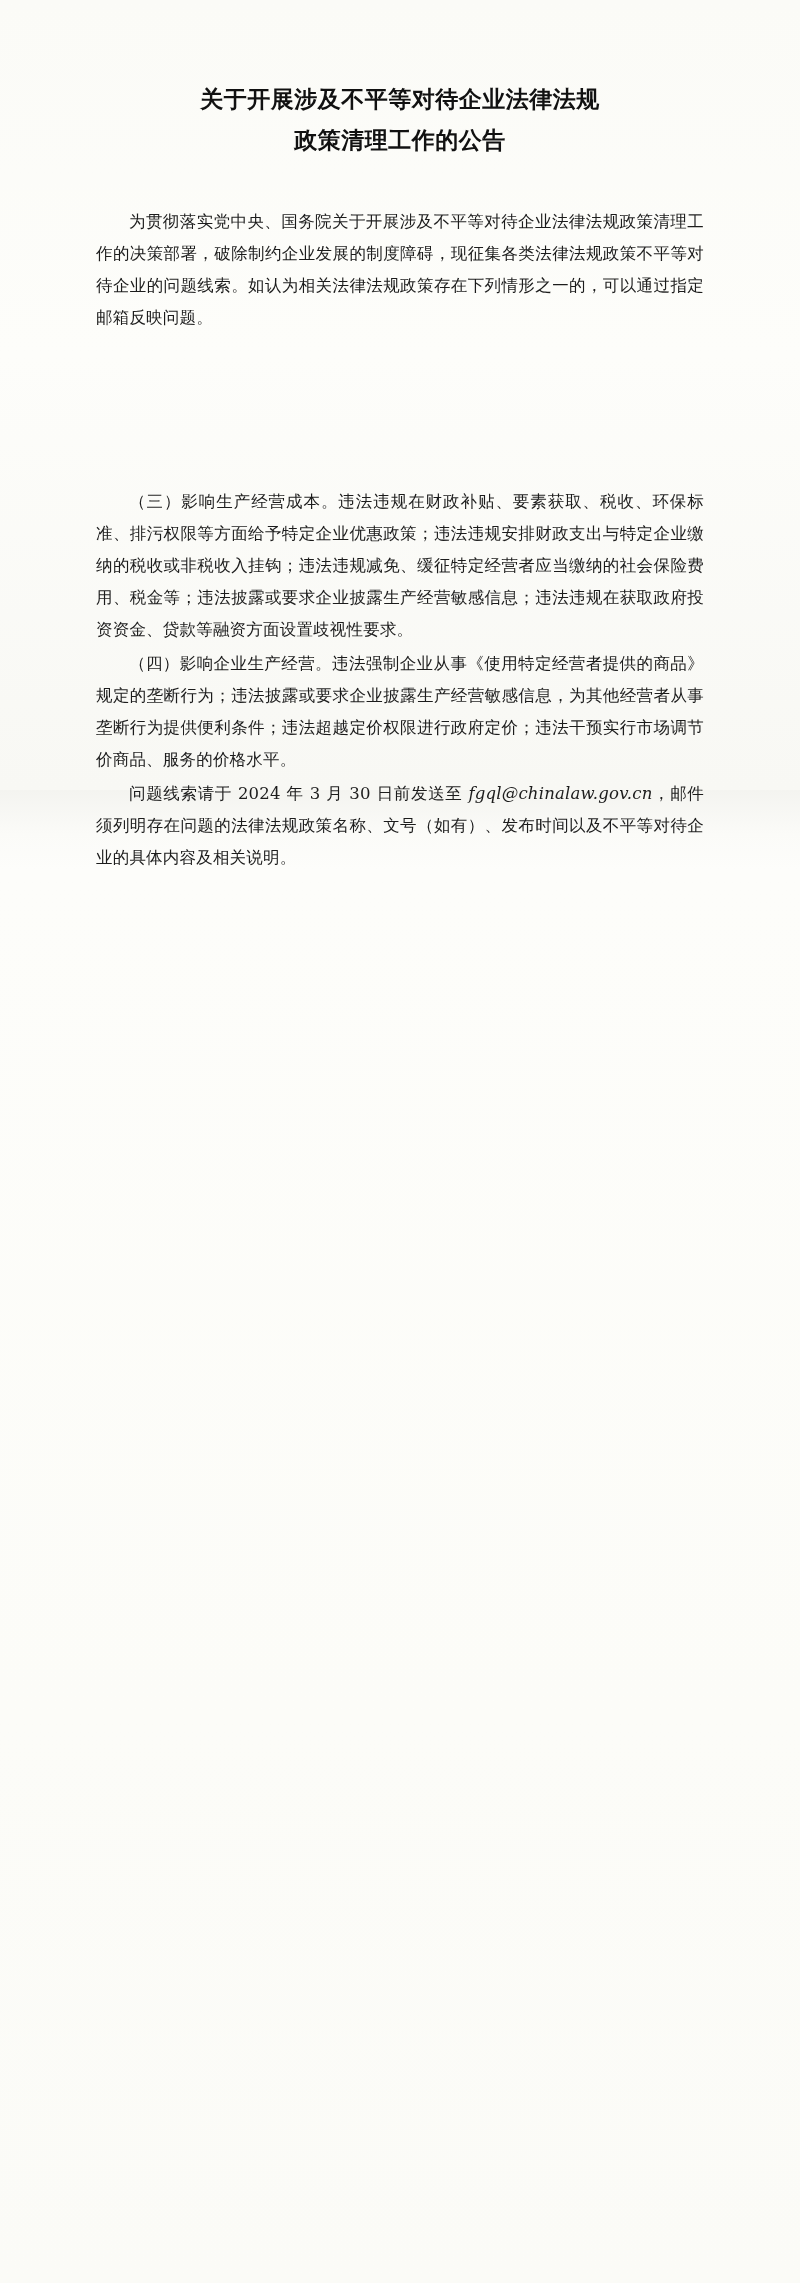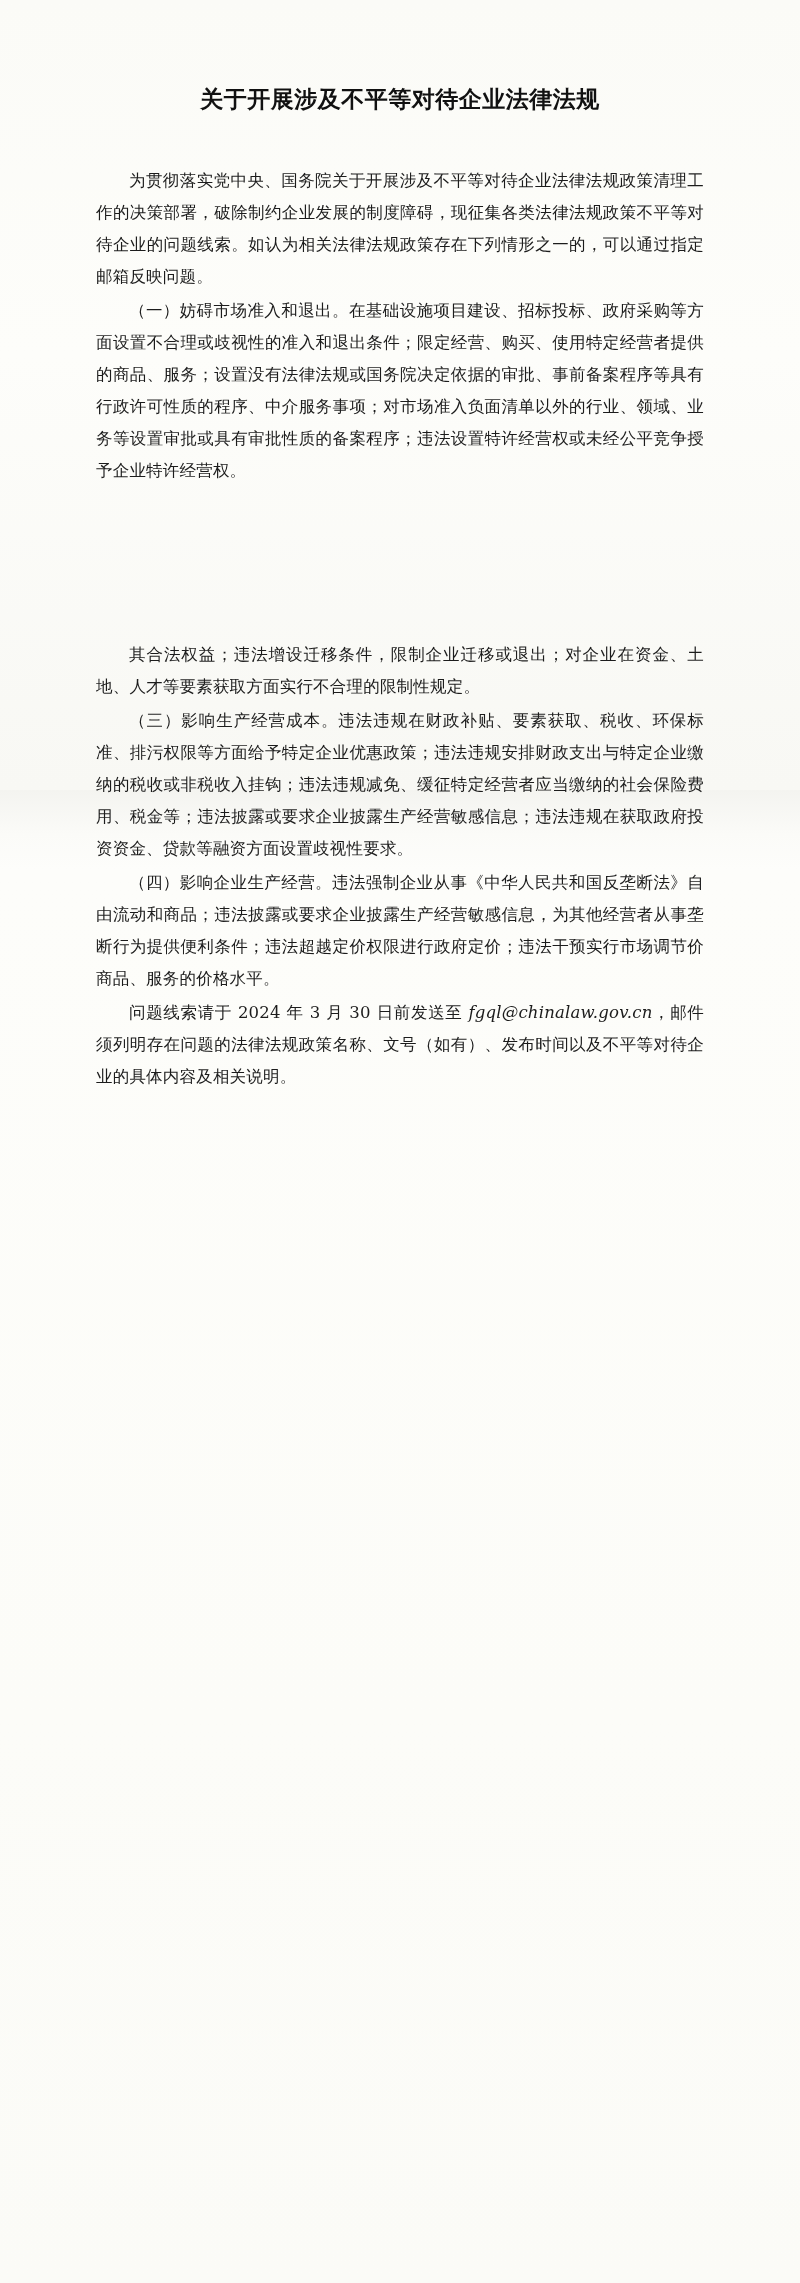--- a/index.html
+++ b/index.html
@@ -106,30 +106,29 @@
 <div class="page">
 
   <div class="scan-band band-top"></div>
   <div class="scan-band band-gap"></div>
   <div class="scan-band band-bottom"></div>
 
   <div class="sheet">
 
     <h1 class="doc-title">
       <span class="tl">关于开展涉及不平等对待企业法律法规</span>
+      <span class="tl">政策清理工作的公告</span>
     </h1>
 
     <div class="body-block">
       <p class="para">为贯彻落实党中央、国务院关于开展涉及不平等对待企业法律法规政策清理工作的决策部署，破除制约企业发展的制度障碍，现征集各类法律法规政策不平等对待企业的问题线索。如认为相关法律法规政策存在下列情形之一的，可以通过指定邮箱反映问题。</p>
-      <p class="para">（一）妨碍市场准入和退出。在基础设施项目建设、招标投标、政府采购等方面设置不合理或歧视性的准入和退出条件；限定经营、购买、使用特定经营者提供的商品、服务；设置没有法律法规或国务院决定依据的审批、事前备案程序等具有行政许可性质的程序、中介服务事项；对市场准入负面清单以外的行业、领域、业务等设置审批或具有审批性质的备案程序；违法设置特许经营权或未经公平竞争授予企业特许经营权。</p>
     </div>
 
     <div class="spacer-gap"></div>
 
     <div class="lower-block">
-      <p class="para para-wide">其合法权益；违法增设迁移条件，限制企业迁移或退出；对企业在资金、土地、人才等要素获取方面实行不合理的限制性规定。</p>
       <p class="para para-wide">（三）影响生产经营成本。违法违规在财政补贴、要素获取、税收、环保标准、排污权限等方面给予特定企业优惠政策；违法违规安排财政支出与特定企业缴纳的税收或非税收入挂钩；违法违规减免、缓征特定经营者应当缴纳的社会保险费用、税金等；违法披露或要求企业披露生产经营敏感信息；违法违规在获取政府投资资金、贷款等融资方面设置歧视性要求。</p>
-      <p class="para para-wide">（四）影响企业生产经营。违法强制企业从事《中华人民共和国反垄断法》自由流动和商品；违法披露或要求企业披露生产经营敏感信息，为其他经营者从事垄断行为提供便利条件；违法超越定价权限进行政府定价；违法干预实行市场调节价商品、服务的价格水平。</p>
+      <p class="para para-wide">（四）影响企业生产经营。违法强制企业从事《使用特定经营者提供的商品》规定的垄断行为；违法披露或要求企业披露生产经营敏感信息，为其他经营者从事垄断行为提供便利条件；违法超越定价权限进行政府定价；违法干预实行市场调节价商品、服务的价格水平。</p>
       <p class="para para-wide"><span>问题线索请于 2024 年 3 月 30 日前发送至 </span><a class="email" href="#">fgql@chinalaw.gov.cn</a><span>，邮件须列明存在问题的法律法规政策名称、文号（如有）、发布时间以及不平等对待企业的具体内容及相关说明。</span></p>
     </div>
 
   </div>
 </div>
 
 </body></html>

